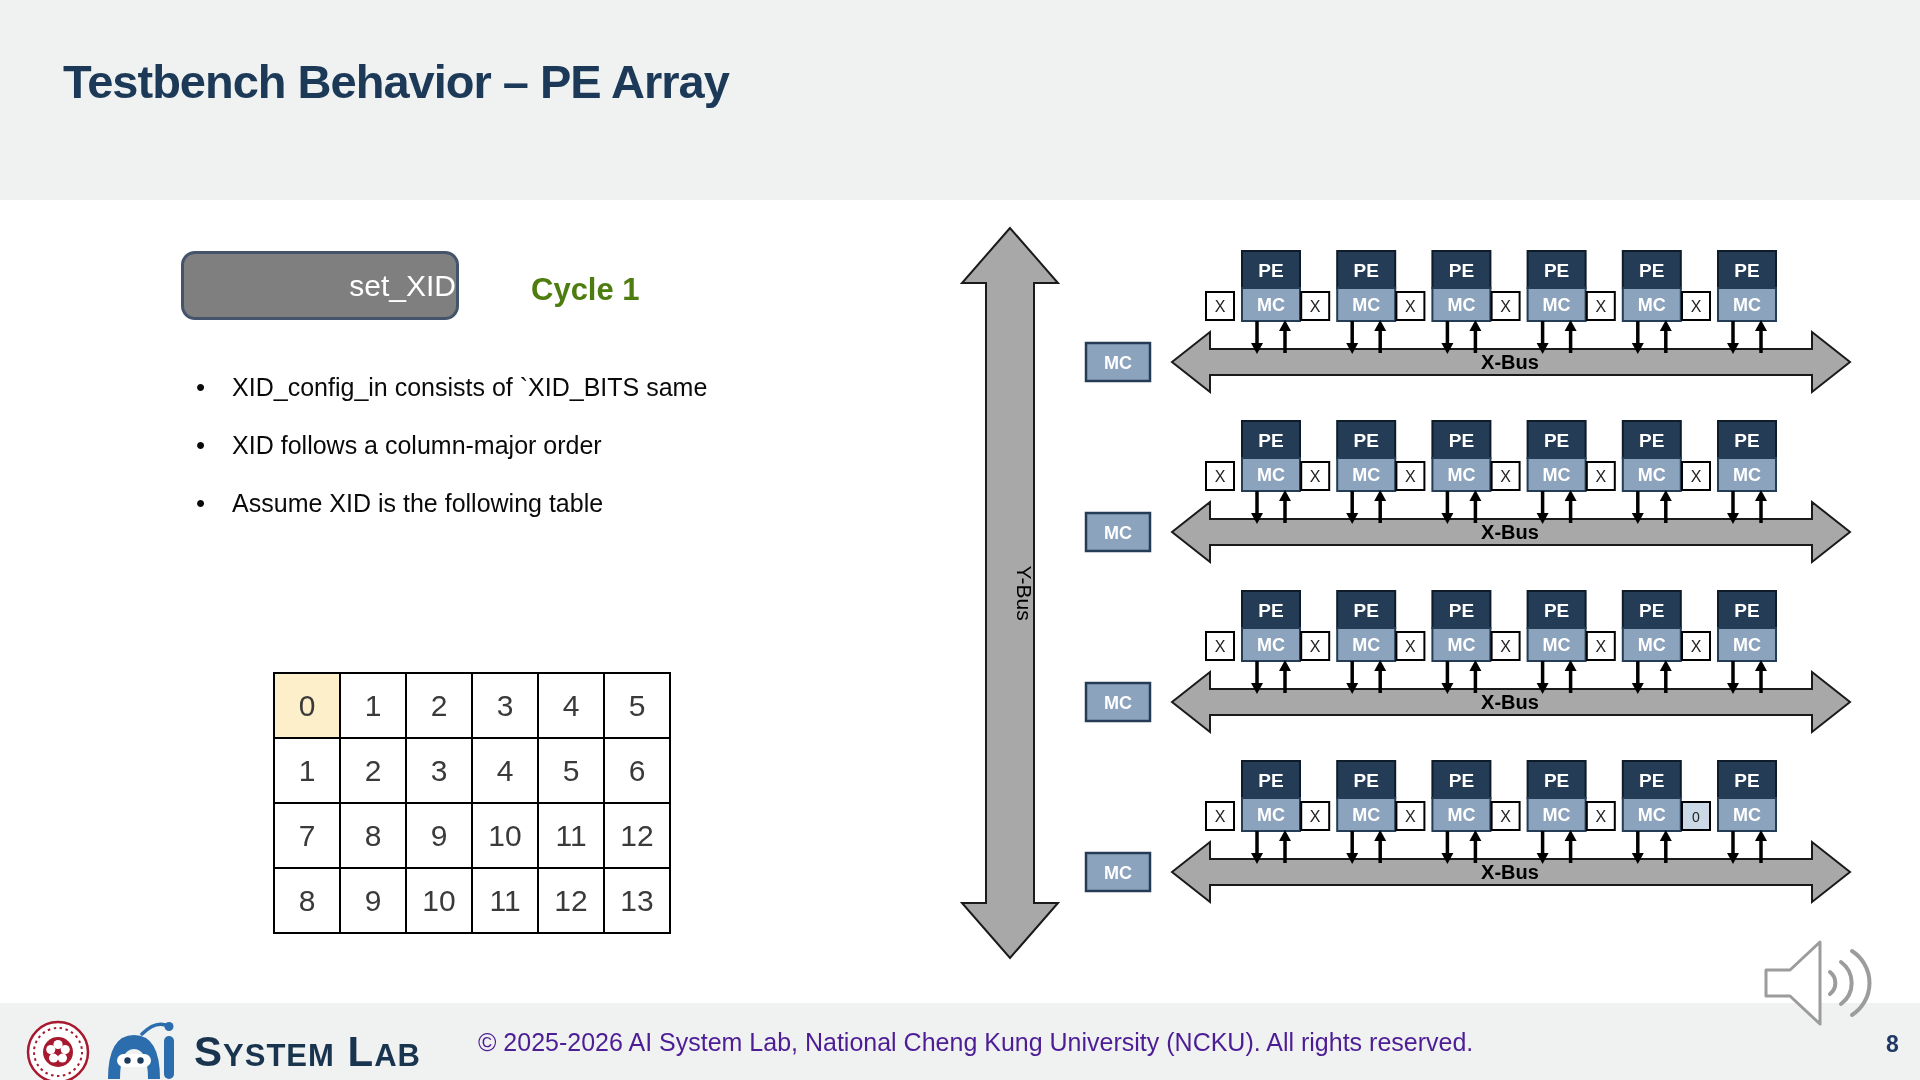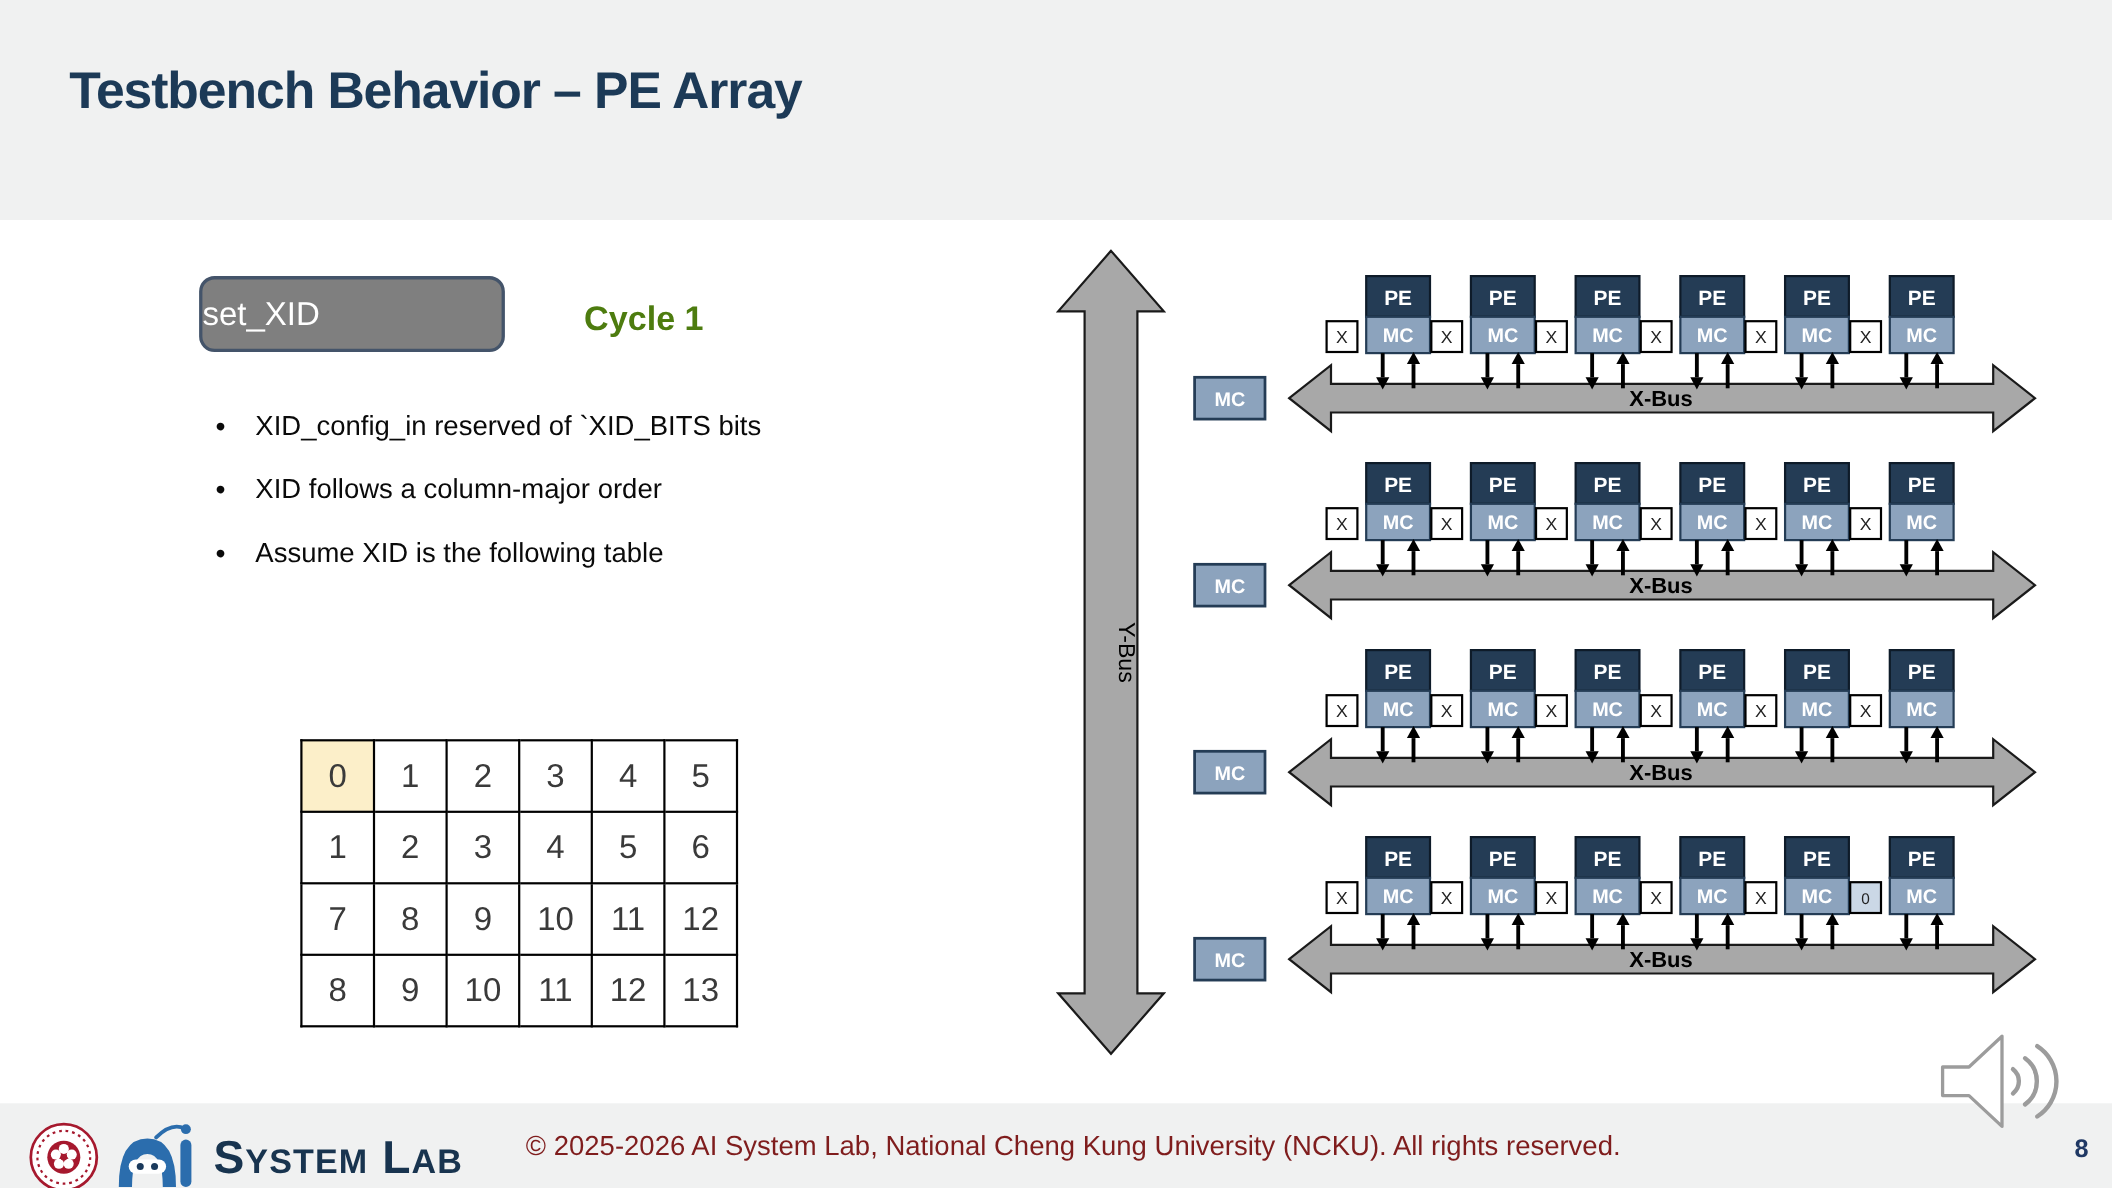--- a/index.html
+++ b/index.html
@@ -4,33 +4,33 @@
 <style>
   html,body{margin:0;padding:0;background:#ffffff;}
   .slide{position:relative;width:1920px;height:1080px;background:#ffffff;overflow:hidden;
          font-family:"Liberation Sans",sans-serif;}
   .band{position:absolute;left:0;width:1920px;background:#f0f1f1;}
   .band.header{top:0;height:200px;}
   .band.footer{top:1003px;height:77px;}
   .title{position:absolute;left:63px;top:54px;font-size:47px;font-weight:700;color:#1c3a57;letter-spacing:-1px;white-space:nowrap;}
   .setxid{position:absolute;left:181px;top:251px;width:272px;height:63px;background:#7f7f7f;
           border:3px solid #44546a;border-radius:14px;color:#ffffff;font-size:30px;
-          display:flex;align-items:center;justify-content:flex-start;}
+          display:flex;align-items:center;justify-content:flex-end;}
   .cycle{position:absolute;left:531px;top:272px;font-size:31px;font-weight:700;color:#4d7c0f;}
   .bullets{position:absolute;left:196px;top:358px;margin:0;padding:0;list-style:none;
            font-size:25px;color:#0a0a0a;width:760px;}
   .bullets li{height:58px;display:flex;align-items:center;}
   .bullets li::before{content:"\2022";font-size:26px;margin-right:27px;color:#0a0a0a;}
   .xid-table{position:absolute;left:273px;top:672px;border-collapse:collapse;}
   .xid-table td{width:62px;height:61px;border:2px solid #000;text-align:center;
                 font-size:30px;color:#3a3a3a;background:#fff;}
   .xid-table td.hl{background:#fcefc9;}
   .diagram{position:absolute;left:950px;top:215px;width:920px;height:750px;}
   .speaker{position:absolute;left:1762px;top:936px;}
-  .copyright{position:absolute;left:478px;top:1028px;font-size:25px;color:#7f1d1d;white-space:nowrap;}
+  .copyright{position:absolute;left:478px;top:1028px;font-size:25px;color:#4c1d95;white-space:nowrap;}
   .pagenum{position:absolute;left:1886px;top:1031px;font-size:23px;font-weight:700;color:#1f3864;}
   .logo{position:absolute;left:26px;top:1006px;display:flex;align-items:center;margin-top:14px;}
   .seal{margin-right:14px;}
   .brand{margin-left:12px;font-weight:700;color:#18344f;letter-spacing:1px;white-space:nowrap;}
   .brand .big{font-size:42px;}
   .brand .small{font-size:31px;}
 </style>
 </head>
 <body>
 
@@ -42,21 +42,21 @@
   <div class="title">Testbench Behavior – PE Array</div>
 
   <div class="setxid">
     <span>set_XID</span>
   </div>
 
   <div class="cycle">Cycle 1</div>
 
   <ul class="bullets">
       <li>
-        <span>XID_config_in reserved of `XID_BITS bits</span>
+        <span>XID_config_in consists of `XID_BITS same</span>
       </li>
       <li>
         <span>XID follows a column-major order</span>
       </li>
       <li>
         <span>Assume XID is the following table</span>
       </li>
     </ul>
 
   <table class="xid-table">

